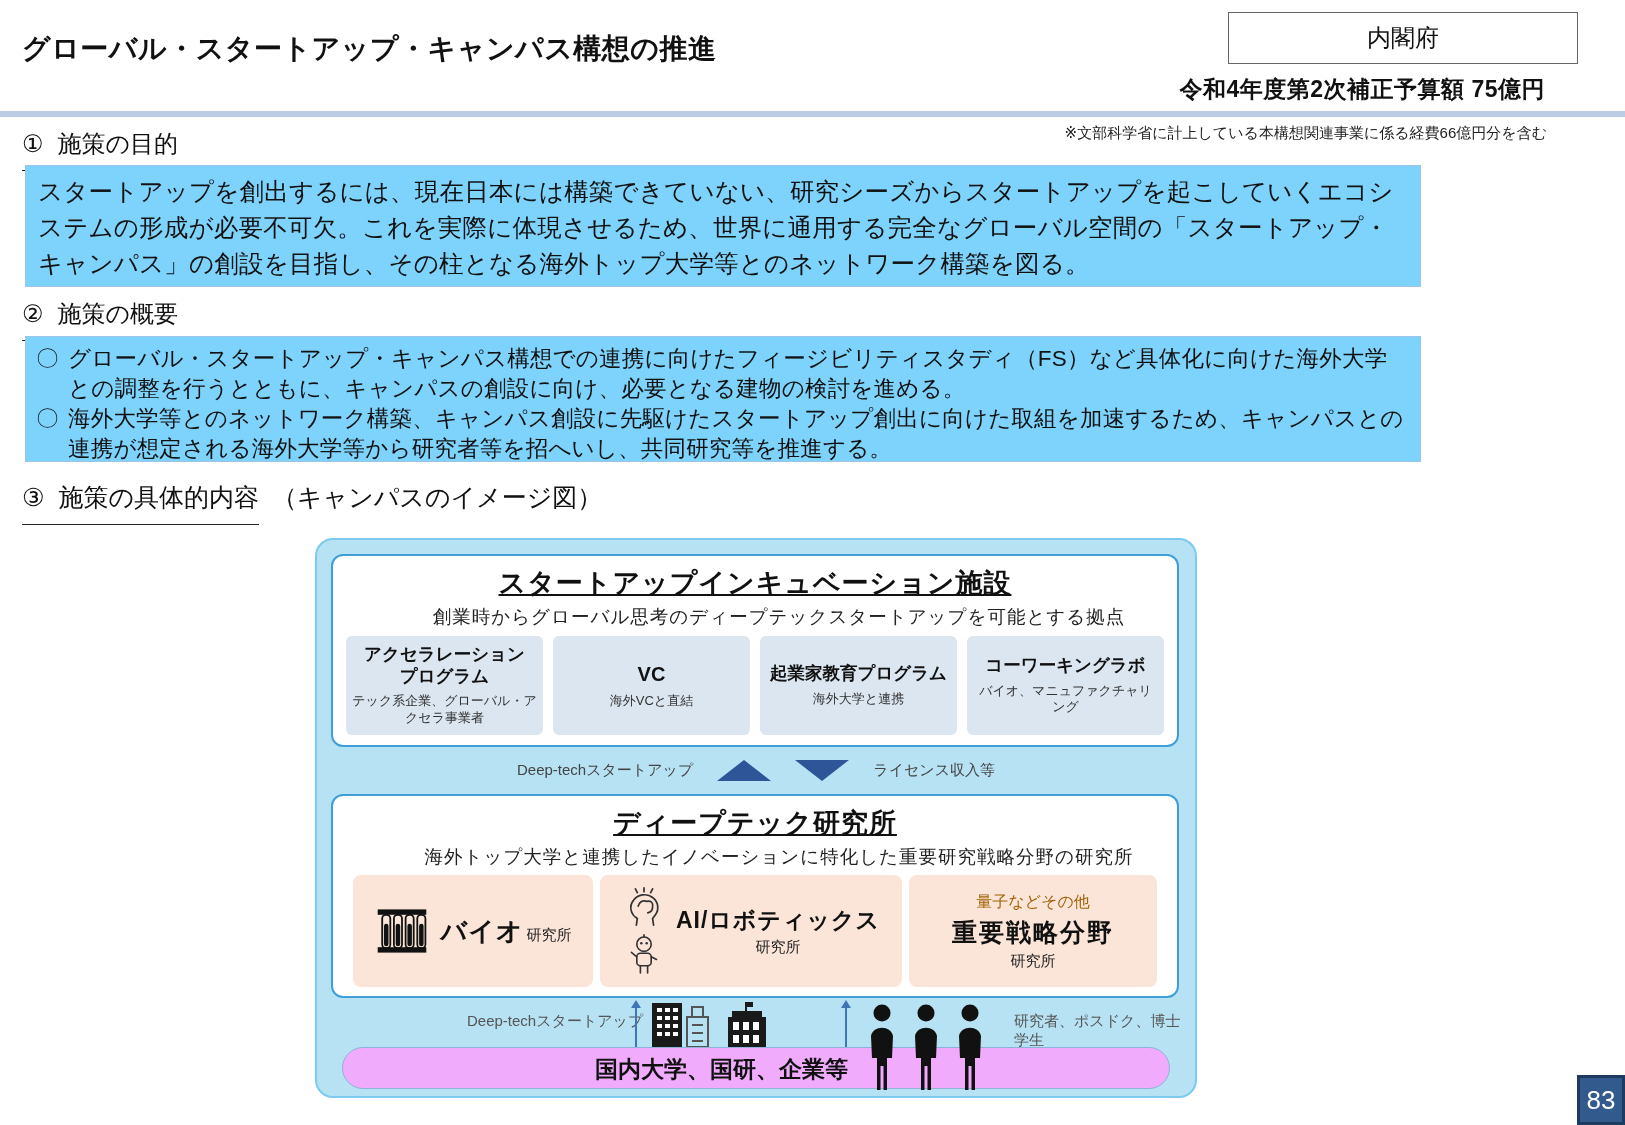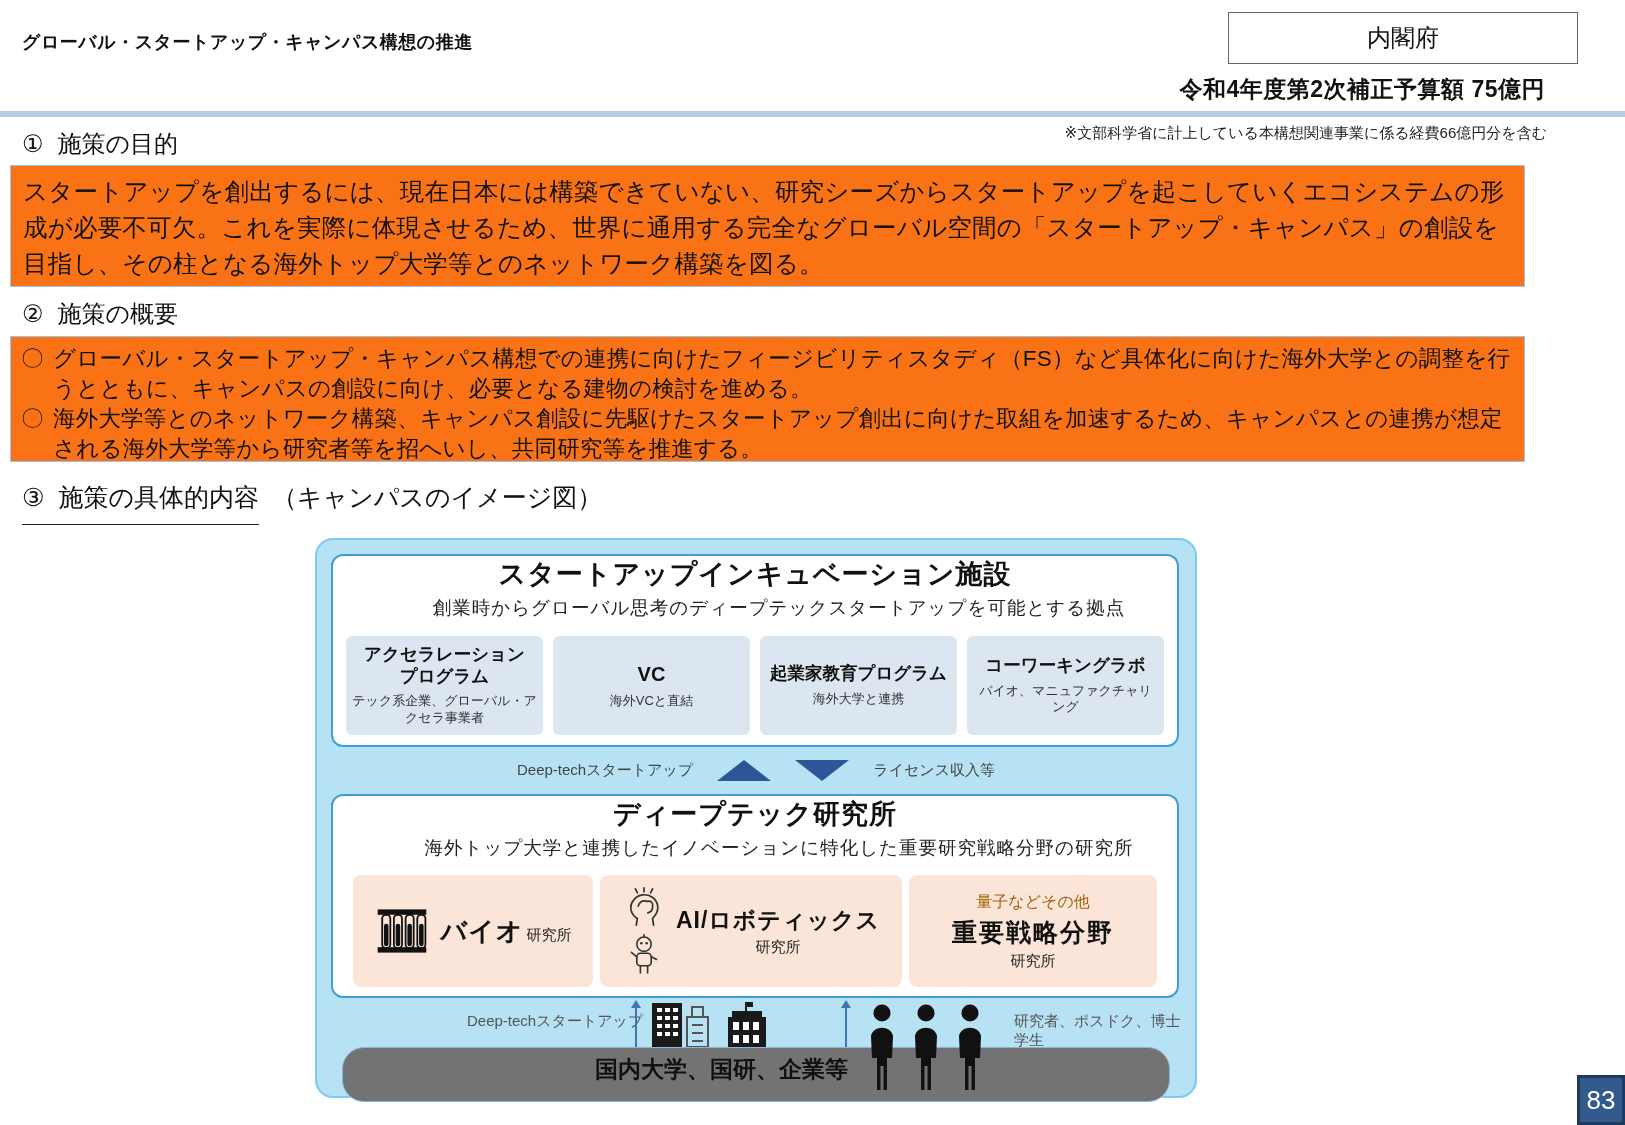--- a/index.html
+++ b/index.html
@@ -1,52 +1,52 @@
 <!DOCTYPE html>
 <html><head>
 <meta charset="utf-8">
 <style>
   html,body{margin:0;padding:0;background:#fff;}
   .page{position:relative;width:1625px;height:1125px;background:#fff;overflow:hidden;
         font-family:"Liberation Sans","DejaVu Sans",sans-serif;color:#111;}
 
   
-  .title{position:absolute;left:22px;top:30px;font-size:18px;font-weight:bold;letter-spacing:.5px;}
+  .title{position:absolute;left:22px;top:30px;font-size:28px;font-weight:bold;letter-spacing:.5px;}
   .agency-box{position:absolute;left:1228px;top:12px;width:348px;height:50px;
               border:1.5px solid #666;display:flex;align-items:center;justify-content:center;}
   .agency-box span{font-size:24px;}
   .budget{position:absolute;right:80px;top:74px;font-size:23px;font-weight:bold;letter-spacing:.5px;}
   .divider{position:absolute;left:0;top:111px;width:100%;height:6px;background:#b9cce4;}
   .note{position:absolute;right:78px;top:124px;font-size:15px;color:#222;}
 
   
   .sec-heading{position:absolute;left:22px;font-size:24px;color:#111;}
   .sec-underlined{display:inline-block;border-bottom:1.5px solid #222;padding-bottom:10px;}
   .sec-num{margin-right:14px;}
   .h1pos{top:128px;}
   .h2pos{top:298px;}
   .h3pos{top:481px;font-size:25px;}
   .sec-suffix{margin-left:6px;}
 
   
-  .body-box{position:absolute;left:10px;width:1515px;border:1.5px solid #9dc3e6;box-sizing:border-box;background:#f97316;}
+  .body-box{position:absolute;left:25px;width:1396px;border:1.5px solid #9dc3e6;box-sizing:border-box;background:#7dd3fc;}
   .box1pos{top:165px;height:122px;padding:8px 12px;}
   .box1pos p{margin:0;font-size:24.5px;line-height:36px;letter-spacing:.2px;}
   .box2pos{top:336px;height:126px;padding:7px 10px;}
   .bullet{display:flex;font-size:22.5px;line-height:30px;letter-spacing:.2px;}
   .bullet .marker{flex:0 0 32px;}
   .bullet .bullet-text{flex:1;}
 
   
   .diagram{position:absolute;left:315px;top:538px;width:882px;height:560px;
            background:#b6e2f4;border:2px solid #7ccaf0;border-radius:18px;box-sizing:border-box;}
   .white-box{position:absolute;left:14px;right:16px;background:#fff;border:2px solid #3f9fd8;border-radius:12px;box-sizing:border-box;}
   .incubation{top:14px;height:193px;}
   .research{top:254px;height:204px;}
-  .d-title{text-align:center;font-size:27px;font-weight:bold;letter-spacing:1px;}
+  .d-title{text-align:center;font-size:27px;font-weight:bold;margin-top:9px;letter-spacing:1px;text-decoration:underline;}
   .d-sub{text-align:center;font-size:18.5px;margin-top:3px;color:#222;letter-spacing:1px;padding-left:48px;}
 
   .sub-row{position:absolute;left:13px;right:13px;top:80px;bottom:10px;display:flex;gap:10px;border-radius:24px;}
   .sub-box{flex:1;background:#dbe6f0;border-radius:6px;display:flex;flex-direction:column;
            align-items:center;justify-content:center;padding:4px 6px;box-sizing:border-box;}
   .sb-title{font-size:17.5px;font-weight:bold;text-align:center;white-space:pre-line;line-height:1.25;}
   .sub-box.vc .sb-title{font-size:20px;}
   .sb-desc{font-size:13px;color:#333;text-align:center;margin-top:6px;line-height:1.3;}
 
   .flow-band{position:absolute;left:0;right:0;top:207px;height:47px;display:flex;
@@ -72,21 +72,21 @@
   .lab3 .lab-pre{font-size:16px;color:#a16207;}
   .lab3 .lab-name{font-size:25px;letter-spacing:2px;margin:3px 0;}
 
   .bb-left{position:absolute;left:150px;top:472px;font-size:15px;color:#555;}
   .bb-right{position:absolute;left:697px;top:472px;font-size:15px;color:#555;}
   .thin-arrow{position:absolute;top:459px;}
   .arrow1{left:312px;}
   .arrow2{left:522px;}
   .buildings{position:absolute;left:333px;top:461px;}
   .people{position:absolute;left:548px;top:464px;z-index:3;}
-  .bar{position:absolute;left:25px;right:25px;top:507px;height:55px;background:#737373;
+  .bar{position:absolute;left:25px;right:25px;top:507px;height:42px;background:#f0abfc;
        border:1px solid #8fb2d8;border-radius:22px;box-sizing:border-box;}
   .bar span{position:absolute;left:252px;top:0;line-height:42px;font-size:23px;font-weight:bold;color:#111;}
 
   
   .page-num{position:absolute;right:0;bottom:0;width:48px;height:50px;background:#335a8d;
             border:3px solid #1f3a5f;box-sizing:border-box;color:#fff;font-size:26px;
             display:flex;align-items:center;justify-content:center;}
 </style>
 </head>
 <body>

